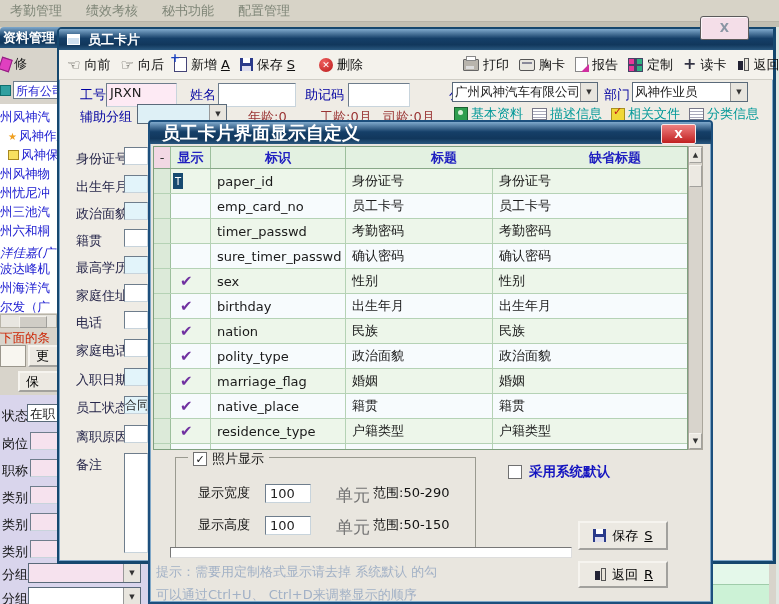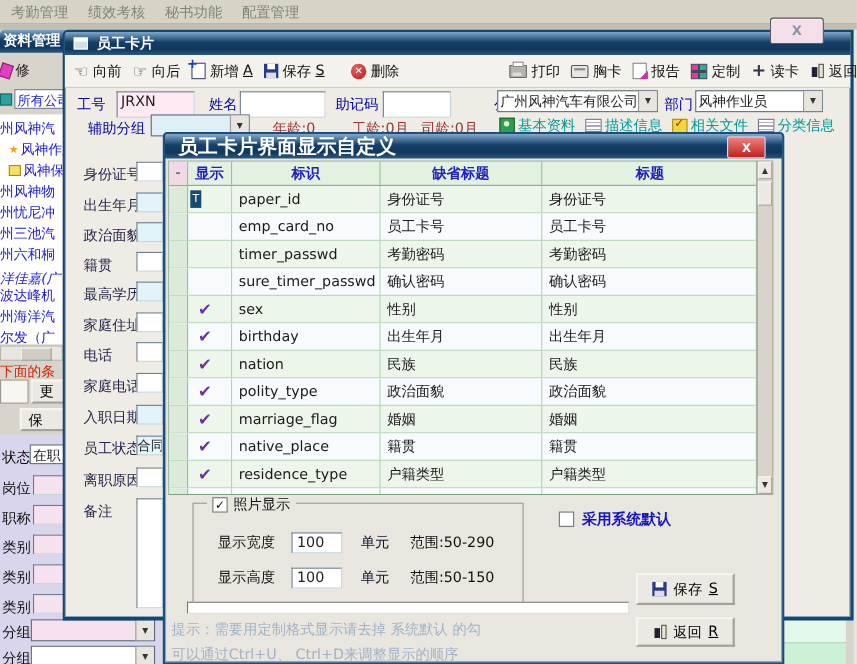--- a/index.html
+++ b/index.html
@@ -1,20 +1,20 @@
 <!DOCTYPE html>
 <html><head>
 <meta charset="utf-8">
 <style>
   html,body{margin:0;padding:0;}
   #screen{position:relative;width:779px;height:604px;overflow:hidden;background:#d8d4cb;
     font-family:"DejaVu Sans","Liberation Sans",sans-serif;font-size:13px;color:#222;}
   
   .menubar{position:absolute;left:0;top:0;width:779px;height:22px;background:#d7d3c7;
-    border-bottom:1px solid #b8b4a8;display:flex;align-items:center;gap:18px;padding-left:10px;box-sizing:border-box;}
+    border-bottom:1px solid #b8b4a8;display:flex;align-items:center;gap:24px;padding-left:10px;box-sizing:border-box;}
   .menu-item{color:#7f8678;font-size:13px;}
   .frame-strip{position:absolute;left:0;top:22px;width:779px;height:5px;background:#c2bfb2;}
   .tab{position:absolute;left:0;top:27px;width:62px;height:21px;z-index:1;
     background:linear-gradient(180deg,#7fa9cc,#153f68 45%,#11375c 75%,#2a587f);
     color:#fff;font-weight:bold;font-size:13px;line-height:21px;padding-left:3px;box-sizing:border-box;
     border-top-left-radius:4px;white-space:nowrap;overflow:hidden;}
   .main-close{position:absolute;left:700px;top:16px;width:47px;height:22px;z-index:6;
     background:#f4dee8;border:1px solid #5a5a5a;border-radius:3px 3px 2px 2px;
     box-shadow:inset 1px 1px 0 #fcf4f8;color:#8a96a4;font-weight:bold;font-size:12px;
     display:flex;align-items:center;justify-content:center;}
@@ -143,21 +143,21 @@
   .groupbox{position:absolute;left:25px;top:335px;width:301px;height:92px;border:1px solid #9a9a90;box-sizing:border-box;}
   .gb-legend{position:absolute;left:12px;top:-8px;background:#e9e6df;padding:0 5px;display:flex;align-items:center;gap:5px;
     font-size:13px;color:#111;}
   .cb{width:12px;height:12px;background:#fff;border:1px solid #707070;display:inline-flex;align-items:center;
     justify-content:center;font-size:11px;color:#111;font-weight:bold;flex:none;box-sizing:content-box;}
   .cb.checked::after{content:"✓";}
   .gb-row{position:absolute;left:0;right:0;height:20px;}
   .gb-row .lab{position:absolute;left:22px;font-size:13px;color:#111;}
   .gb-row .num{position:absolute;left:89px;width:46px;height:19px;background:#fff;border:1px solid;
     border-color:#6e7d8c #c8d4dc #c8d4dc #6e7d8c;box-sizing:border-box;font-size:13px;line-height:17px;padding-left:4px;}
-  .gb-row .unit{position:absolute;left:152px;font-size:13px;color:#0f172a;}
+  .gb-row .unit{position:absolute;left:160px;font-size:17px;color:#737373;}
   .gb-row .range{position:absolute;left:197px;font-size:13px;color:#111;}
   .syscheck{position:absolute;left:358px;top:341px;display:flex;align-items:center;gap:7px;}
   .syscheck .sclab{color:#1414c0;font-weight:bold;font-size:13.5px;}
   .status-strip{position:absolute;left:20px;top:425px;width:402px;height:11px;background:#fff;
     border:1px solid;border-color:#777 #ddd #ddd #777;box-sizing:border-box;}
   .dlg-btn{position:absolute;left:428px;width:90px;background:#ece9e2;border:2px outset #f6f4ef;
     display:flex;align-items:center;justify-content:center;gap:6px;font-size:13px;color:#000;box-sizing:border-box;}
   .hint{position:absolute;left:6px;color:#a2b1c6;font-size:13px;white-space:nowrap;}
 </style>
 </head>
@@ -305,21 +305,21 @@
         <span class="tbtn">
           <span class="icn icon-read-card"></span>
           <span class="tlabel">读卡</span>
         </span>
         <span class="tbtn" style="margin-left: auto;">
           <span class="icn icon-exit-door"></span>
           <span class="tlabel">返回</span>
         </span>
       </div>
 
-    <div class="fml" style="left:11px;top:57px;">工号</div>
+    <div class="fml" style="left:21px;top:57px;">工号</div>
     <div class="fmi pink" style="left:47px;top:54px;width:71px;">JRXN</div>
     <div class="fml" style="left:131px;top:57px;">姓名</div>
     <div class="fmi" style="left:159px;top:54px;width:78px;"></div>
     <div class="fml" style="left:246px;top:57px;">助记码</div>
     <div class="fmi" style="left:289px;top:54px;width:62px;"></div>
     <div class="fml" style="left:363px;top:57px;margin-left:27px;">公司</div>
     <div class="combo" style="left:393px;top:53px;width:146px;">
       <span class="combo-txt">广州风神汽车有限公司</span>
       <span class="dd-btn">▼</span>
     </div>
@@ -391,22 +391,22 @@
       <span class="dlg-title">员工卡片界面显示自定义</span>
     </div>
     <div class="dlg-close">X</div>
 
     <div class="tbl-wrap">
       <div class="tbl">
         <div class="tbl-head">
           <span class="hcell h-minus w0">-</span>
           <span class="hcell w1">显示</span>
           <span class="hcell w2">标识</span>
+          <span class="hcell w4">标题</span>
           <span class="hcell w3">缺省标题</span>
-          <span class="hcell w4">标题</span>
         </div>
         <div class="tbl-body" id="tblbody">
             <div class="trow r-even">
               <span class="cell c-ind w0"></span>
               <span class="cell w1">
                 <span class="cursor-box">T</span>
               </span>
               <span class="cell txt w2">paper_id</span>
               <span class="cell txt w3">身份证号</span>
               <span class="cell txt w4">身份证号</span>

